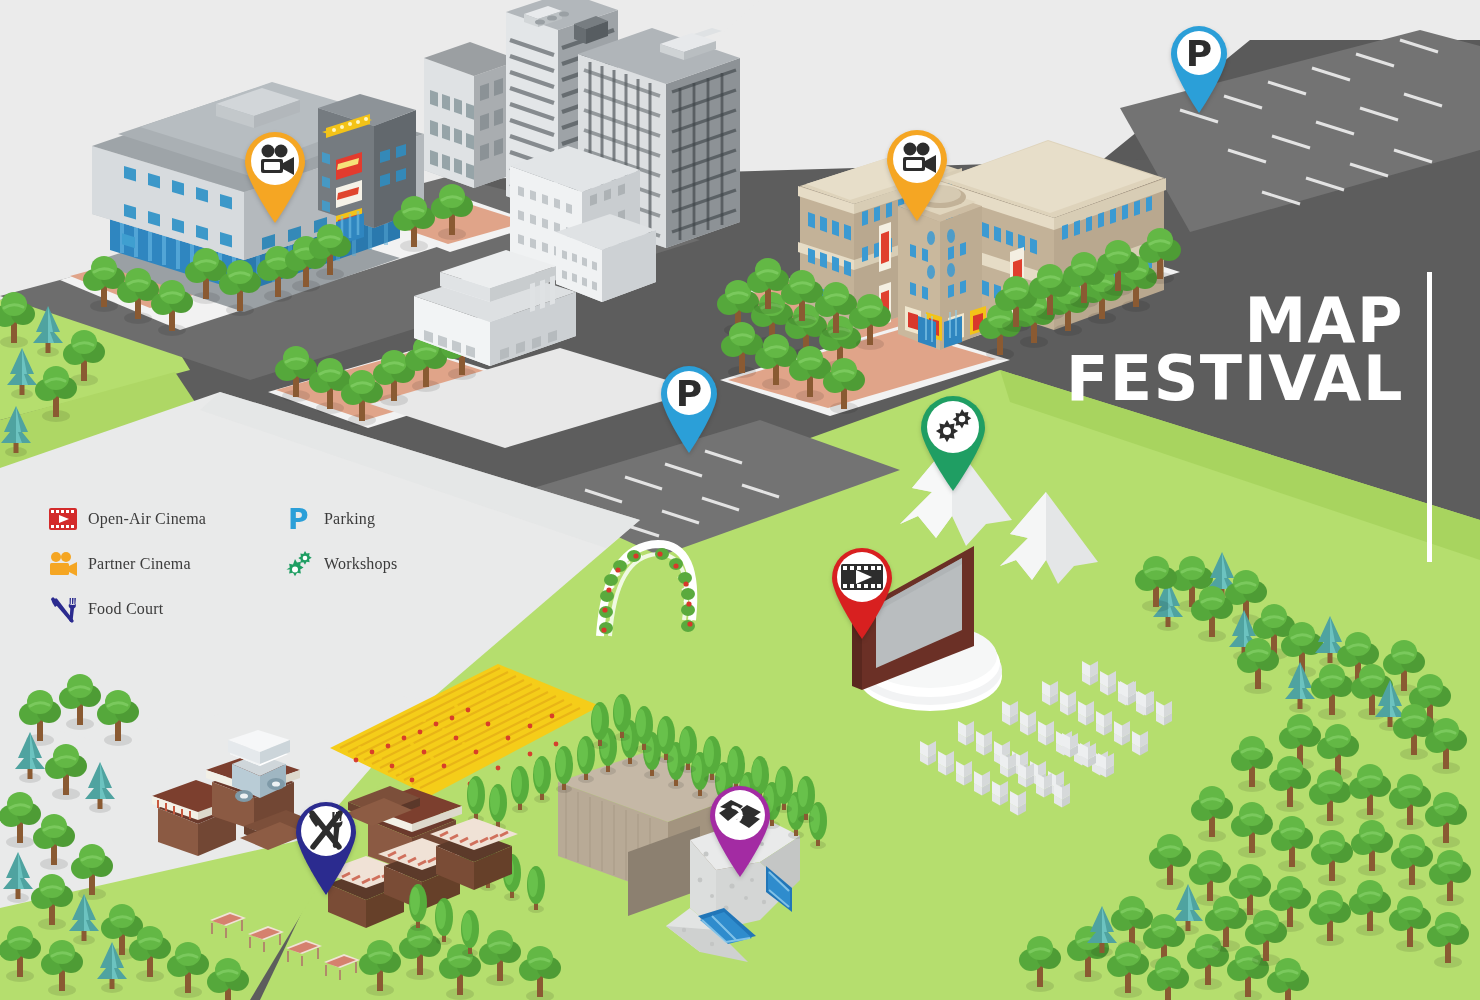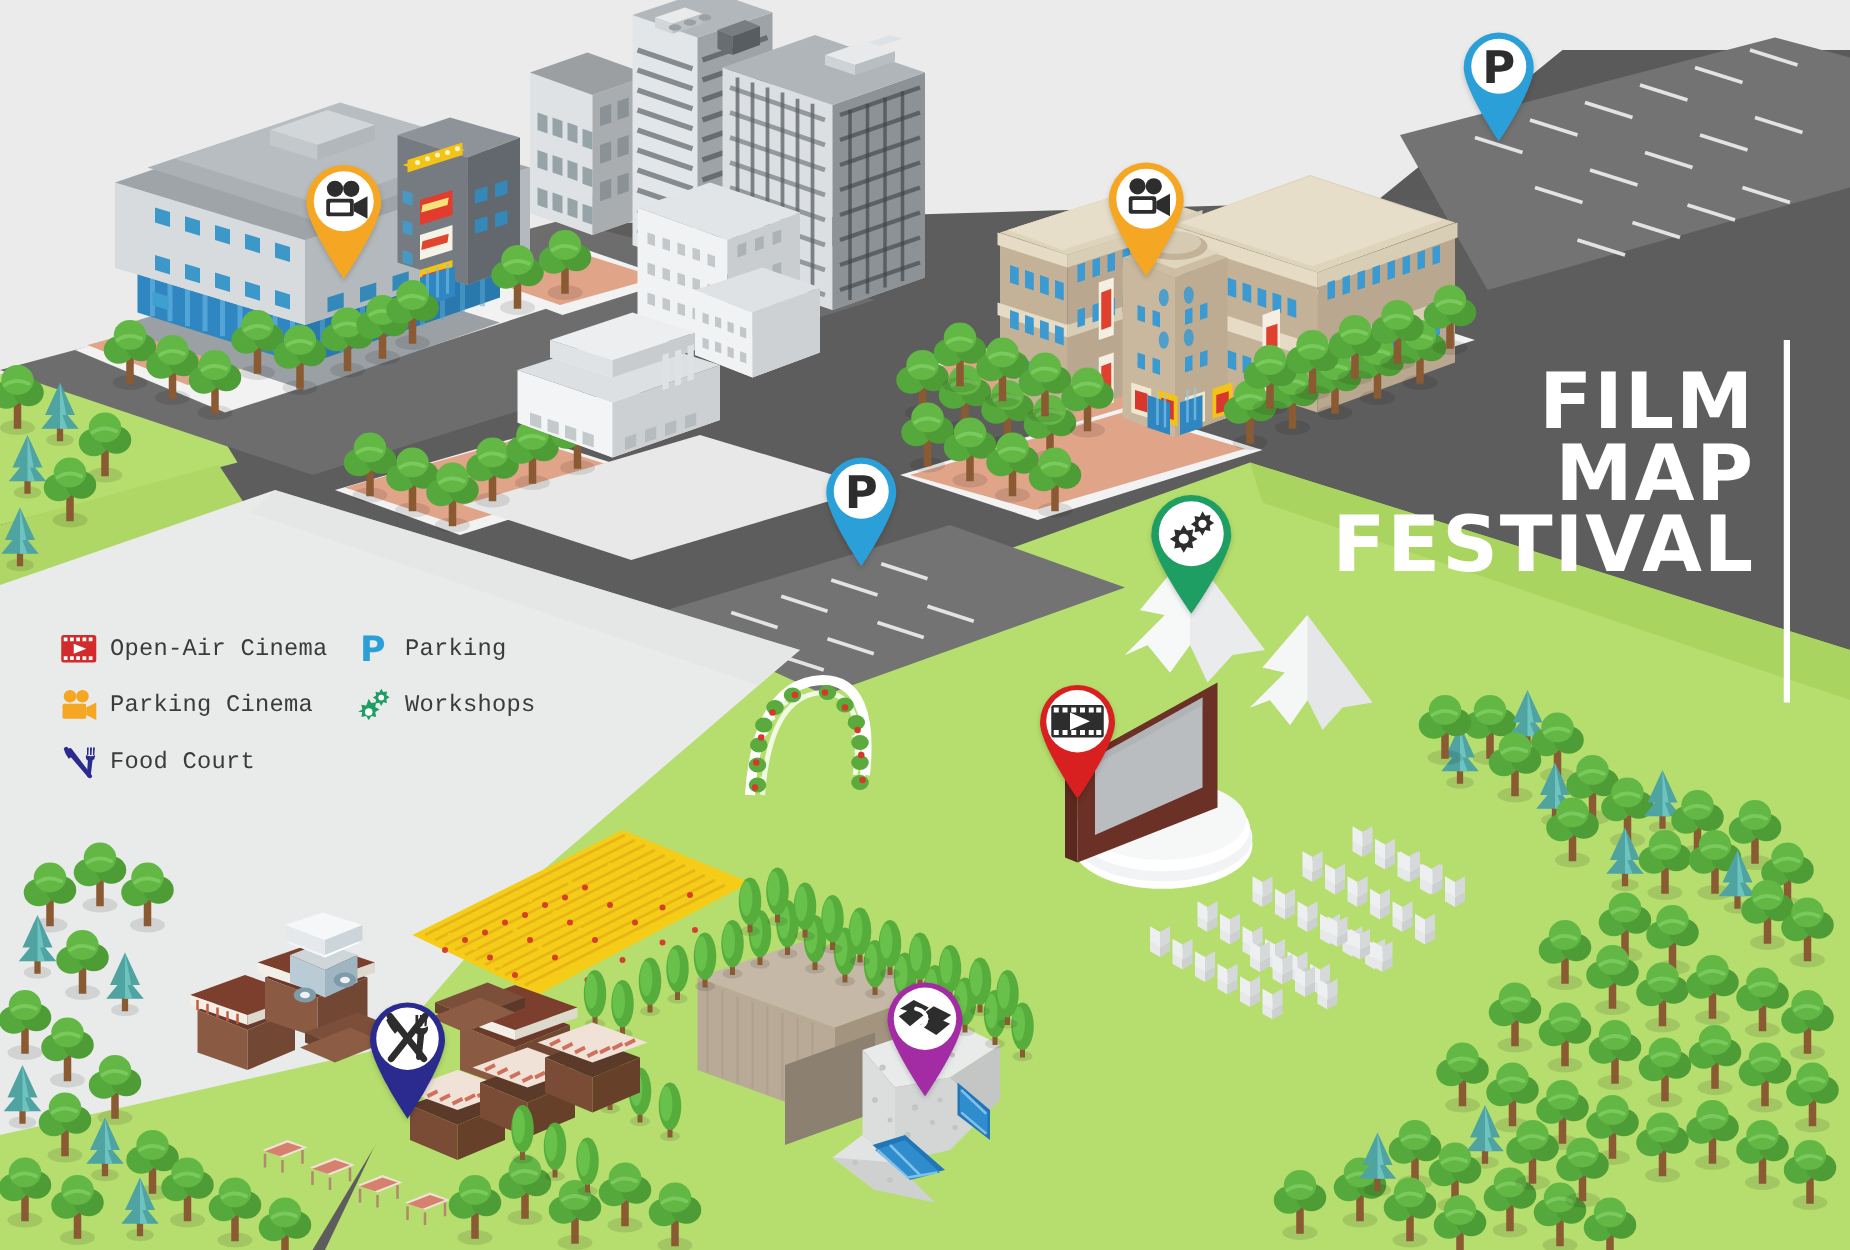--- a/index.html
+++ b/index.html
@@ -17,22 +17,22 @@
   #legend{
     position:absolute;left:48px;top:496px;width:410px;
     display:grid;grid-template-columns:236px 174px;
     grid-auto-rows:45px;align-items:center;
     z-index:40;
   }
   .leg-item{display:flex;align-items:center;gap:10px;}
   .leg-ico{width:30px;height:30px;flex:0 0 30px;display:flex;align-items:center;justify-content:center;}
   .leg-ico svg{display:block;}
   .leg-label{
-    font-family:Liberation Mono, monospace;
-    font-size:19px;color:#3b3b3b;letter-spacing:.2px;white-space:nowrap;
+    font-family:Liberation Serif, serif;
+    font-size:16px;color:#3b3b3b;letter-spacing:.2px;white-space:nowrap;
   }
 
   
   #title-block{
     position:absolute;right:76px;top:292px;z-index:40;
     text-align:right;
   }
   #title-block .tline{
     font-family:"DejaVu Sans", sans-serif;
     font-weight:bold;color:#ffffff;
@@ -1102,21 +1102,20 @@
       <use href="#t1" x="500" y="956"></use>
         <use href="#t1" x="540" y="972"></use>
       <use href="#c1" x="418" y="908"></use>
         <use href="#c1" x="444" y="922"></use>
       <use href="#c1" x="470" y="934"></use>
     </g>
   </svg>
 
   <div id="title-rule"></div>
   <div id="title-block">
-    <span class="tline">FILM</span>
     <span class="tline">MAP</span>
     <span class="tline">FESTIVAL</span>
   </div>
 
   <div id="legend">
 
     <div class="leg-item">
       <span class="leg-ico">
         <svg width="30" height="26" viewBox="0 0 30 26">
           <rect x="1" y="2" width="28" height="22" rx="2" fill="#d32b2b"></rect>
@@ -1150,21 +1149,21 @@
     <div class="leg-item">
       <span class="leg-ico">
         <svg width="30" height="26" viewBox="0 0 30 26">
           <circle cx="8" cy="6" r="5" fill="#f5a623"></circle>
           <circle cx="18" cy="6" r="5" fill="#f5a623"></circle>
           <rect x="2" y="12" width="19" height="12" rx="1.5" fill="#f5a623"></rect>
           <polygon points="21,15 29,11 29,25 21,21" fill="#f5a623"></polygon>
           <rect x="5" y="15" width="12" height="6" fill="#ffffff" opacity=".0"></rect>
         </svg>
       </span>
-      <span class="leg-label">Parking Cinema</span>
+      <span class="leg-label">Partner Cinema</span>
     </div>
 
     <div class="leg-item">
       <span class="leg-ico">
         <svg width="30" height="28" viewBox="0 0 30 28">
           <g fill="#1f9e63">
             <path d="M21 1 l1.6 2.6 l3-.5 l-.5 3 l2.6 1.6 l-2.6 1.6 l.5 3 l-3-.5 L21 14.8 l-1.6-2.6 l-3 .5 l.5-3 L14.3 8 l2.6-1.6 l-.5-3 l3 .5 Z"></path>
             <circle cx="21" cy="8" r="2.3" fill="#ffffff"></circle>
             <path d="M11 9 l2 3.4 l3.9-.7 l-.7 3.9 l3.4 2 l-3.4 2 l.7 3.9 l-3.9-.7 l-2 3.4 l-2-3.4 l-3.9 .7 l.7-3.9 L2.4 19.6 l3.4-2 l-.7-3.9 l3.9 .7 Z"></path>
             <circle cx="11" cy="19.6" r="3" fill="#ffffff"></circle>

